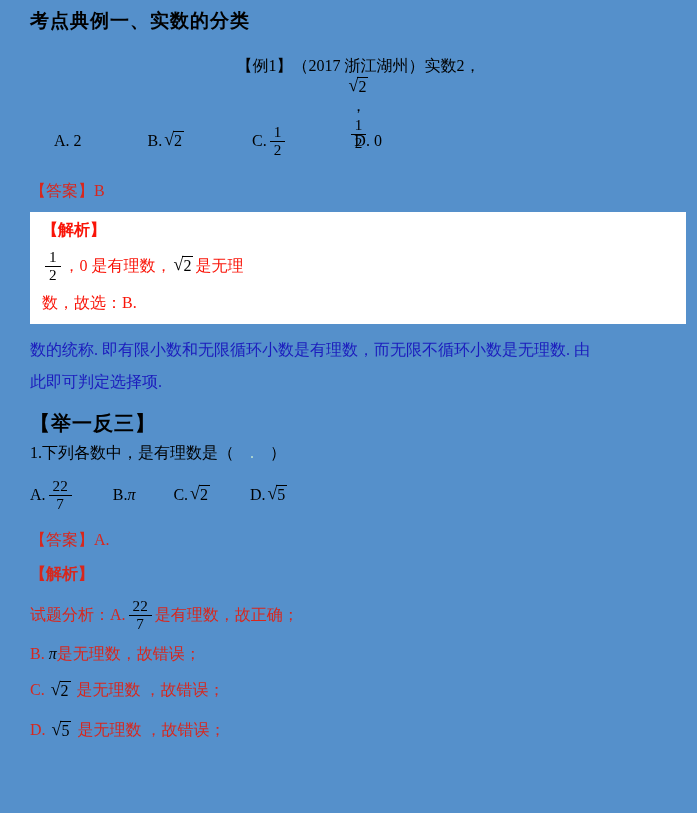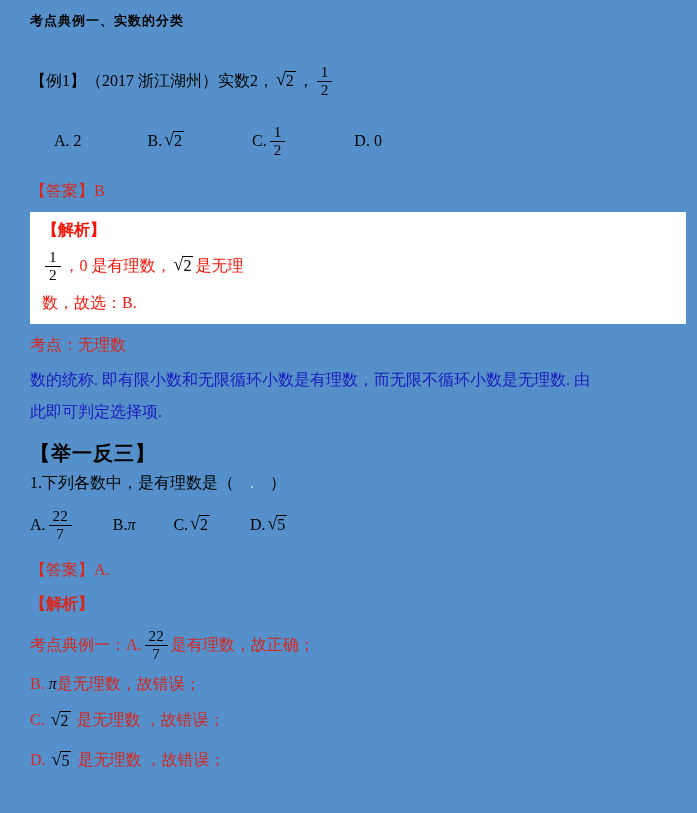--- a/index.html
+++ b/index.html
@@ -4,24 +4,24 @@
 <style>
   html,body{margin:0;padding:0;}
   body{
     width:697px;height:813px;
     background:#5590cb;
     font-family:"Liberation Serif","DejaVu Serif",serif;
     font-size:16px;color:#000;
     overflow:hidden;
   }
   .page{box-sizing:border-box;width:697px;height:813px;padding:10px 10px 0 30px;}
-  .title{font-weight:bold;font-size:13px;line-height:22px;margin-bottom:24px;letter-spacing:1px;}
+  .title{font-weight:bold;font-size:19px;line-height:22px;margin-bottom:24px;letter-spacing:1px;}
   .row{display:flex;align-items:center;}
   .line{line-height:22px;}
-  .q1{height:50px;margin-bottom:10px;}
+  .q1{height:50px;margin-bottom:10px;flex-direction:column;}
   .opts{margin-bottom:0;}
   .opts1{height:50px;margin-bottom:14px;margin-left:24px;}
   .opts1 .opt{margin-right:66px;}
   .opts2{height:48px;margin-bottom:10px;}
   .opts2 .opt{margin-right:38px;}
   .opt{display:inline-flex;align-items:center;}
   .red{color:#d8271d;}
   .blue{color:#1b1bbd;}
   .boxred{color:#f91408;}
   .blk{color:#000;}
@@ -105,21 +105,20 @@
         <span>，0 是有理数，</span>
         <span class="sqrt blk">
           <span class="sg">√</span>
           <span class="rad">2</span>
         </span>
         <span>是无理</span>
       </div>
     <div class="aline2"><span>数，故选：B.</span></div>
   </div>
 
-  <div class="line red kaodian">考点：无理数</div>
 
   <div class="blue">
     <div class="dj-line">数的统称. 即有限小数和无限循环小数是有理数，而无限不循环小数是无理数. 由</div>
     <div class="dj-line">此即可判定选择项.</div>
   </div>
 
   <div class="sub-header">【举一反三】</div>
 
   <div class="line p-line"><span>1.下列各数中，是有理数是（　</span><span class="pale">.</span><span>　）</span></div>
 
@@ -150,21 +149,21 @@
         </span>
       </span>
   </div>
 
   <div class="line red answer">【答案】A.</div>
 
   <div class="line red mb6" style="font-weight:bold;margin-top:12px;">【解析】</div>
 
   <div class="red">
     <div class="pa1">
-        <span>考点典例一：A. </span>
+        <span>试题分析：A. </span>
         <span class="frac blk">
           <span class="num">22</span>
           <span class="den">7</span>
         </span>
         <span> 是有理数，故正确；</span>
       </div>
     <div class="pa"><span>B. </span><span class="it blk">π</span><span>是无理数，故错误；</span></div>
     <div class="pa" style="margin-top:6px;"><span>C. </span><span class="sqrt blk">
           <span class="sg">√</span>
           <span class="rad">2</span>

